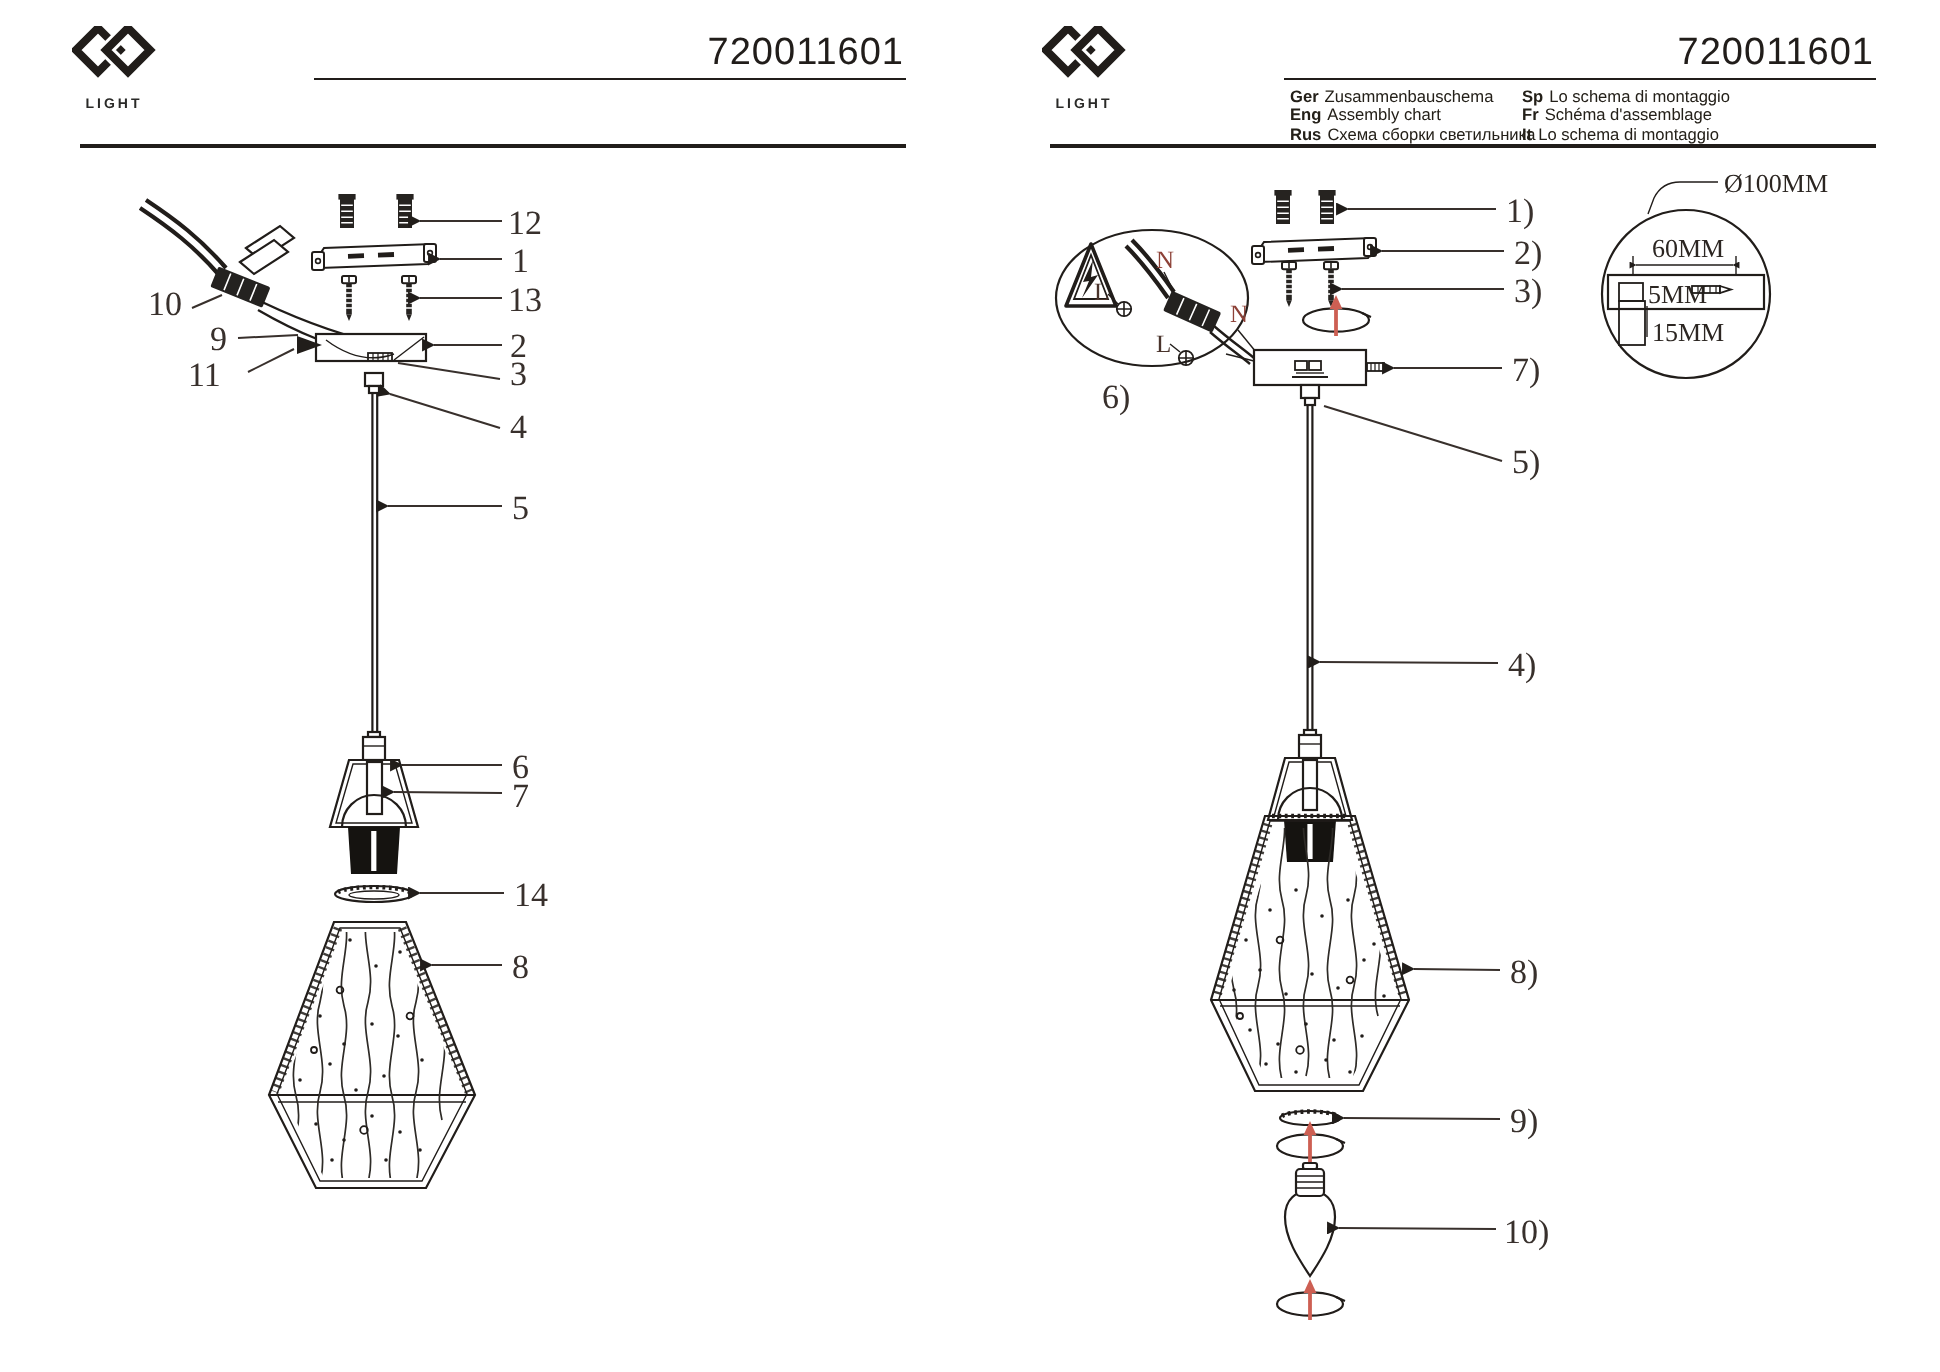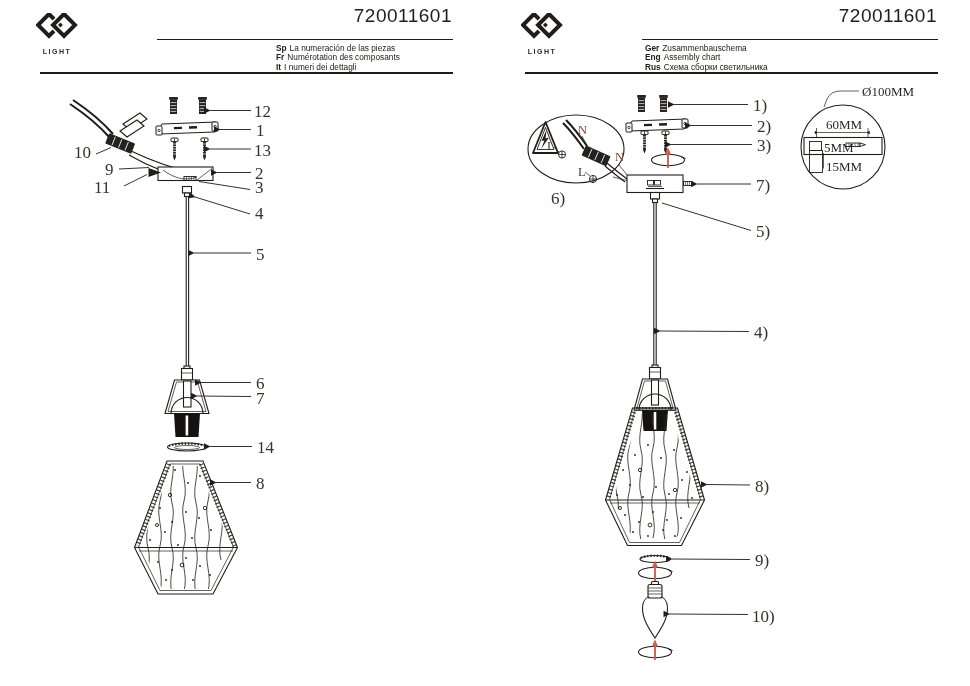--- a/index.html
+++ b/index.html
@@ -1,20 +1,20 @@
 <!DOCTYPE html>
 <html><head>
 <meta charset="utf-8">
 <style>
   html,body{margin:0;padding:0;background:#fff;}
   .page{position:relative;width:970px;height:686px;background:#fff;overflow:hidden;
         font-family:"Liberation Sans",sans-serif;color:#211d1a;}
   .panel{position:absolute;top:0;width:485px;height:686px;}
   .panel.right{left:485px;}
-  .code{position:absolute;top:5px;left:252px;width:200px;text-align:right;
+  .code{position:absolute;top:16px;left:252px;width:200px;text-align:right;
         font-size:19px;letter-spacing:.5px;color:#211d1a;}
   .rule-thin{position:absolute;top:39px;left:157px;width:296px;height:1.4px;background:#211d1a;}
   .rule-thick{position:absolute;top:71.5px;left:40px;width:413px;height:2.4px;background:#211d1a;}
   .lcol{position:absolute;top:43.5px;font-size:8.3px;line-height:9.6px;color:#242019;white-space:nowrap;}
   .lcol.c1{left:160px;}
   .lcol.c2{left:276px;}
   .lcol b{font-weight:bold;margin-right:3px;}
   .logo{position:absolute;top:13px;left:36px;}
   svg{display:block;}
   .dia{position:absolute;top:0;left:0;}
@@ -83,25 +83,20 @@
         <polygon points="13,1 24,12 13,23 2,12" fill="none" stroke="#211d1a" stroke-width="4"></polygon>
         <polygon points="28,1 39,12 28,23 17,12" fill="none" stroke="#fff" stroke-width="7"></polygon>
         <polygon points="28,1 39,12 28,23 17,12" fill="none" stroke="#211d1a" stroke-width="4"></polygon>
         <text x="21" y="41" text-anchor="middle" font-family="Liberation Sans, sans-serif" font-size="7" font-weight="bold" letter-spacing="1.5" fill="#2a2a28">LIGHT</text>
       </g>
     </svg>
   </div>
   <div class="code">720011601</div>
   <div class="rule-thin"></div>
   <div class="rule-thick"></div>
-  <div class="lcol c2">
-    <div><b>Sp</b><span>La numeración de las piezas</span></div>
-    <div><b>Fr</b><span>Numérotation des composants</span></div>
-    <div><b>It</b><span>I numeri dei dettagli</span></div>
-  </div>
 
   <svg class="dia" width="485" height="686" viewBox="0 0 485 686">
     <defs>
       <clipPath id="clipL">
             <polygon points="172,466 198,466 231,546 209,589 162,589 141,546"></polygon>
           </clipPath>
     </defs>
 
     <g>
       <path class="cable" d="M73,100 C88,110 100,119 113,134"></path>
@@ -264,20 +259,25 @@
     </svg>
   </div>
   <div class="code">720011601</div>
   <div class="rule-thin"></div>
   <div class="rule-thick"></div>
   <div class="lcol c1">
     <div><b>Ger</b><span>Zusammenbauschema</span></div>
     <div><b>Eng</b><span>Assembly chart</span></div>
     <div><b>Rus</b><span>Схема сборки светильника</span></div>
   </div>
+  <div class="lcol c2">
+    <div><b>Sp</b><span>Lo schema di montaggio</span></div>
+    <div><b>Fr</b><span>Schéma d'assemblage</span></div>
+    <div><b>It</b><span>Lo schema di montaggio</span></div>
+  </div>
 
   <svg class="dia" width="485" height="686" viewBox="0 0 485 686">
     <defs>
       <clipPath id="clipR">
             <polygon points="154,414 186,414 212,499 191,539 148,539 128,499"></polygon>
           </clipPath>
     </defs>
 
     <g>
       <use href="#dowel" x="153" y="95"></use>

